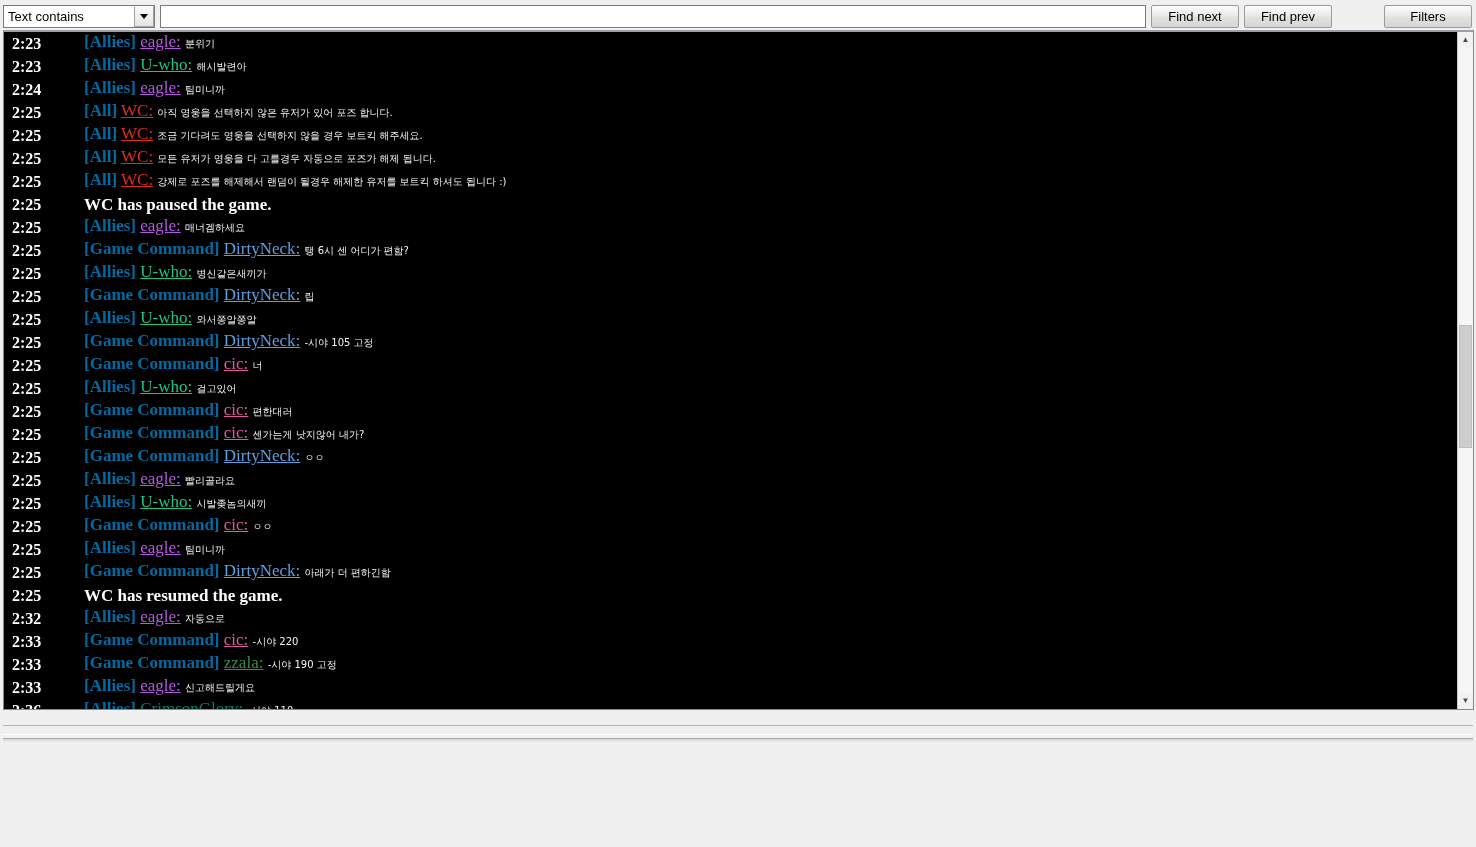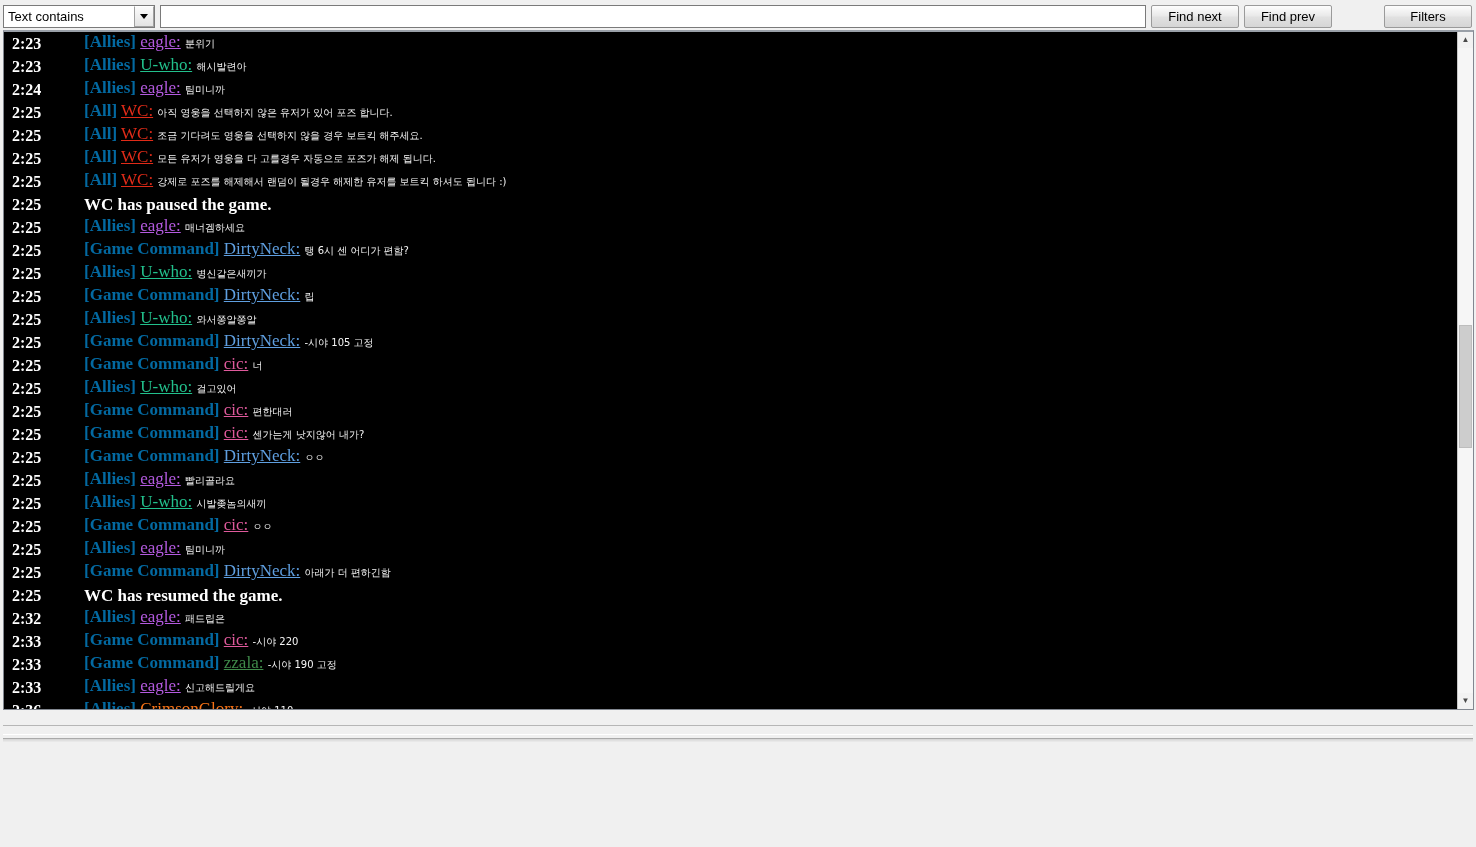--- a/index.html
+++ b/index.html
@@ -312,37 +312,37 @@
         <div class="row">
           <span class="ts">2:25</span>
           <span class="msg"><span class="chan">[Game Command]</span> <span class="who" style="color: rgb(95, 159, 224);">DirtyNeck:</span> <span class="body korean">아래가 더 편하긴함</span></span>
         </div>
         <div class="row">
           <span class="ts">2:25</span>
           <span class="msg"><span class="sys">WC has resumed the game.</span></span>
         </div>
         <div class="row">
           <span class="ts">2:32</span>
-          <span class="msg"><span class="chan">[Allies]</span> <span class="who" style="color: rgb(180, 90, 224);">eagle:</span> <span class="body korean">패드립은</span></span>
+          <span class="msg"><span class="chan">[Allies]</span> <span class="who" style="color: rgb(180, 90, 224);">eagle:</span> <span class="body korean">자동으로</span></span>
         </div>
         <div class="row">
           <span class="ts">2:33</span>
           <span class="msg"><span class="chan">[Game Command]</span> <span class="who" style="color: rgb(224, 90, 156);">cic:</span> <span class="body korean">-시야 220</span></span>
         </div>
         <div class="row">
           <span class="ts">2:33</span>
           <span class="msg"><span class="chan">[Game Command]</span> <span class="who" style="color: rgb(63, 138, 74);">zzala:</span> <span class="body korean">-시야 190 고정</span></span>
         </div>
         <div class="row">
           <span class="ts">2:33</span>
           <span class="msg"><span class="chan">[Allies]</span> <span class="who" style="color: rgb(180, 90, 224);">eagle:</span> <span class="body korean">신고해드릴게요</span></span>
         </div>
         <div class="row">
           <span class="ts">2:36</span>
-          <span class="msg"><span class="chan">[Allies]</span> <span class="who" style="color: #f97316;">CrimsonGlory:</span> <span class="body korean">-시야 110</span></span>
+          <span class="msg"><span class="chan">[Allies]</span> <span class="who" style="color: #0f766e;">CrimsonGlory:</span> <span class="body korean">-시야 110</span></span>
         </div>
         <div class="row">
           <span class="ts">2:39</span>
           <span class="msg"><span class="chan">[Allies]</span> <span class="who" style="color: rgb(34, 192, 140);">U-who:</span> <span class="body korean">패드립이란다</span></span>
         </div>
         <div class="row">
           <span class="ts">2:39</span>
           <span class="msg"><span class="chan">[Allies]</span> <span class="who" style="color: rgb(232, 208, 32);">ffss12:</span> <span class="body">-TLDI 95</span></span>
         </div>
       </div>

